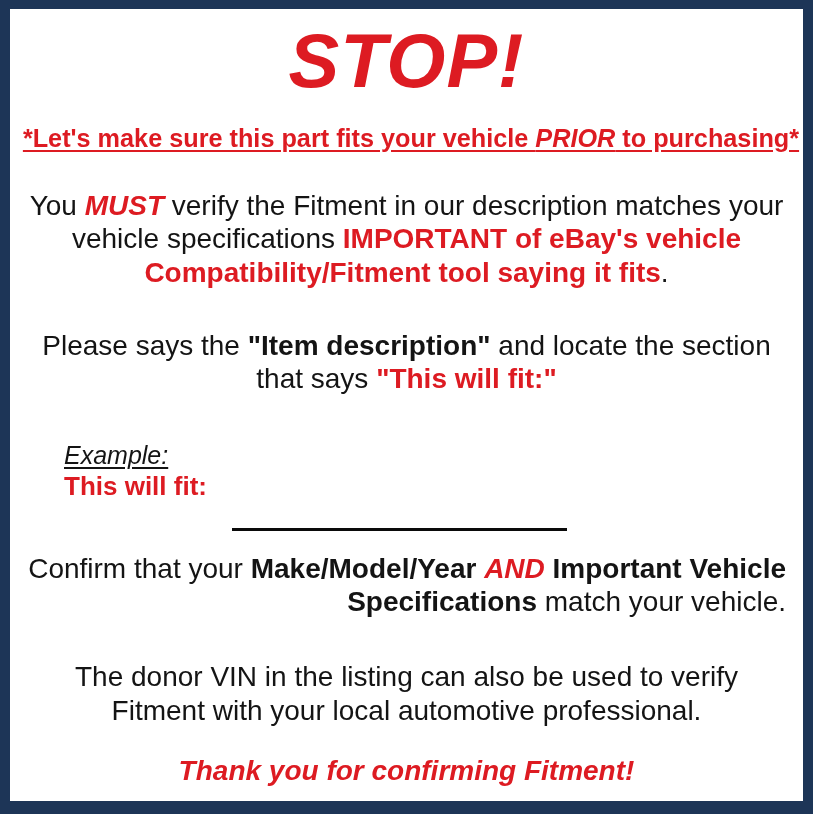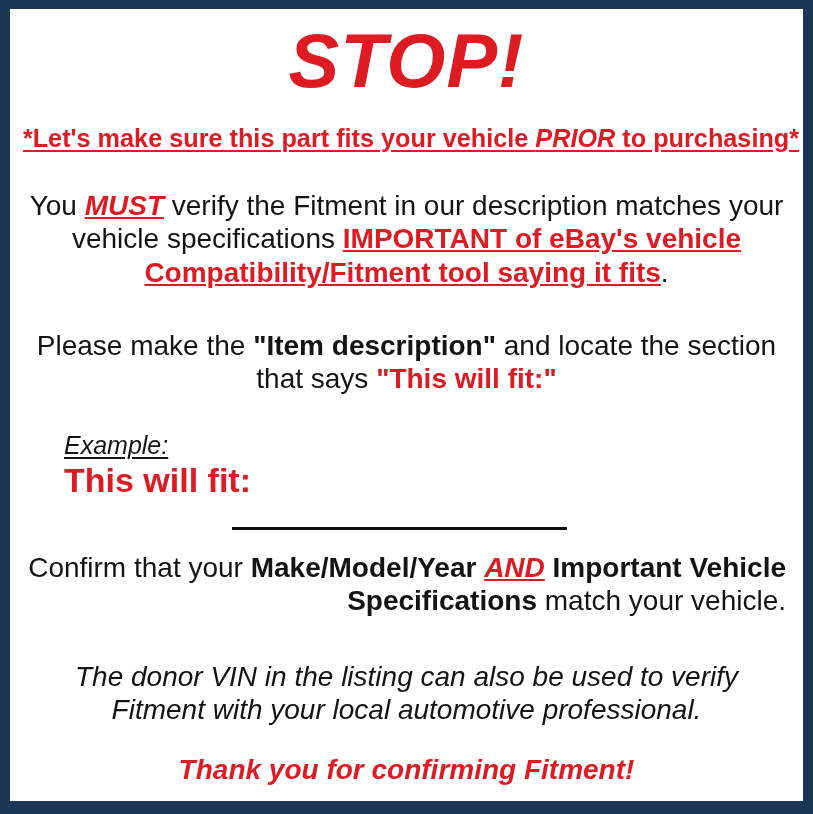--- a/index.html
+++ b/index.html
@@ -31,21 +31,21 @@
     width: 100%;
     height: 100%;
     padding: 0 9px;
     display: block;
   }
 
   .red { color: #dd1b22; }
 
   .b  { font-weight: bold; }
   .i  { font-style: italic; }
-  .u  { text-decoration: underline; text-underline-offset: 1px; }
+  .u  { text-underline-offset: 1px; }
 
   
   .title {
     text-align: center;
     color: #dd1b22;
     font-weight: bold;
     font-style: italic;
     font-size: 76px;
     line-height: 1.0;
     letter-spacing: 1px;
@@ -78,36 +78,36 @@
     padding: 0 8px;
   }
 
   .para.p1 { margin-top: 37px; }
   .para.p2 { margin-top: 40px; }
 
   .para .u { text-underline-offset: 2px; }
 
   
   .example-block {
-    margin-top: 35px;
+    margin-top: 45px;
     padding-left: 45px;
     text-align: left;
   }
   .example-label {
     color: #141414;
     font-size: 25px;
     font-style: italic;
     text-decoration: underline;
     text-underline-offset: 3px;
     line-height: 1.16;
   }
   .example-fit {
     color: #dd1b22;
     font-weight: bold;
-    font-size: 34px;
+    font-size: 26px;
     line-height: 1.16;
     margin-top: 1px;
   }
   .example-spec {
     color: #dd1b22;
     font-weight: bold;
     font-size: 22.5px;
     line-height: 1.16;
     margin-top: 24px;
     letter-spacing: -0.1px;
@@ -122,21 +122,21 @@
   .divider {
     position: absolute;
     left: 213px;
     width: 335px;
     top: 0;
     height: 3px;
     background: #0a0a0a;
   }
 
   .para.p3 { margin-top: 20px; text-align: right; }
-  .para.p4 { margin-top: 42px; font-style: italic; }
+  .para.p4 { margin-top: 42px; }
 
   
   .closing {
     text-align: center;
     color: #dd1b22;
     font-weight: bold;
     font-style: italic;
     font-size: 28px;
     line-height: 1.19;
     margin-top: 27px;
@@ -147,21 +147,21 @@
 
 <div id="notice-card">
   <div id="notice-inner">
 
     <div class="title">STOP!</div>
 
     <div class="subtitle"><span>*Let's make sure this part fits your vehicle </span><span class="i">PRIOR</span><span> to purchasing*</span></div>
 
     <p class="para p1"><span>You </span><span class="red b i u">MUST</span><span> verify the Fitment in our description matches your vehicle specifications </span><span class="red b u">IMPORTANT of eBay's vehicle Compatibility/Fitment tool saying it fits</span><span>.</span></p>
 
-    <p class="para p2"><span>Please make the </span><span class="b">"Item description"</span><span> and locate the section that says </span><span class="red b">"This will fit:"</span></p>
+    <p class="para p2"><span>Please says the </span><span class="b">"Item description"</span><span> and locate the section that says </span><span class="red b">"This will fit:"</span></p>
 
     <div class="example-block">
       <div class="example-label">Example:</div>
       <div class="example-fit">This will fit:</div>
     </div>
 
     <div class="divider-wrap">
       <div class="divider"></div>
     </div>
 

